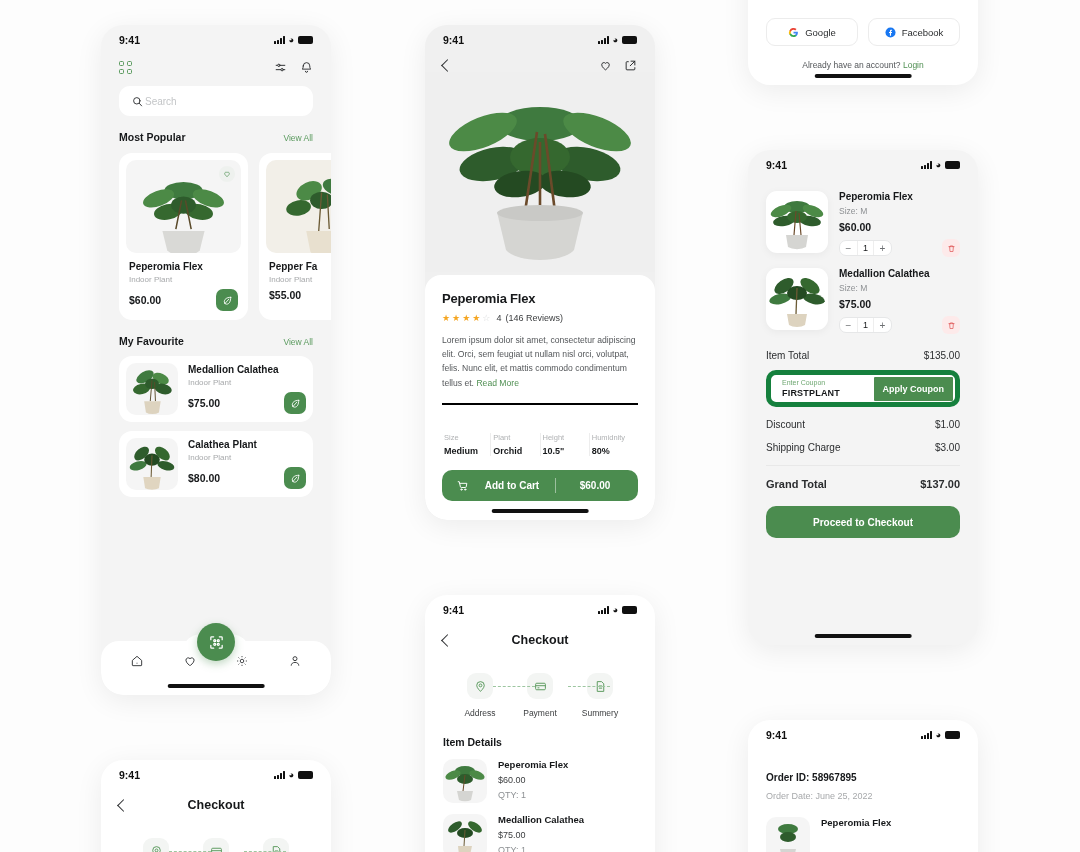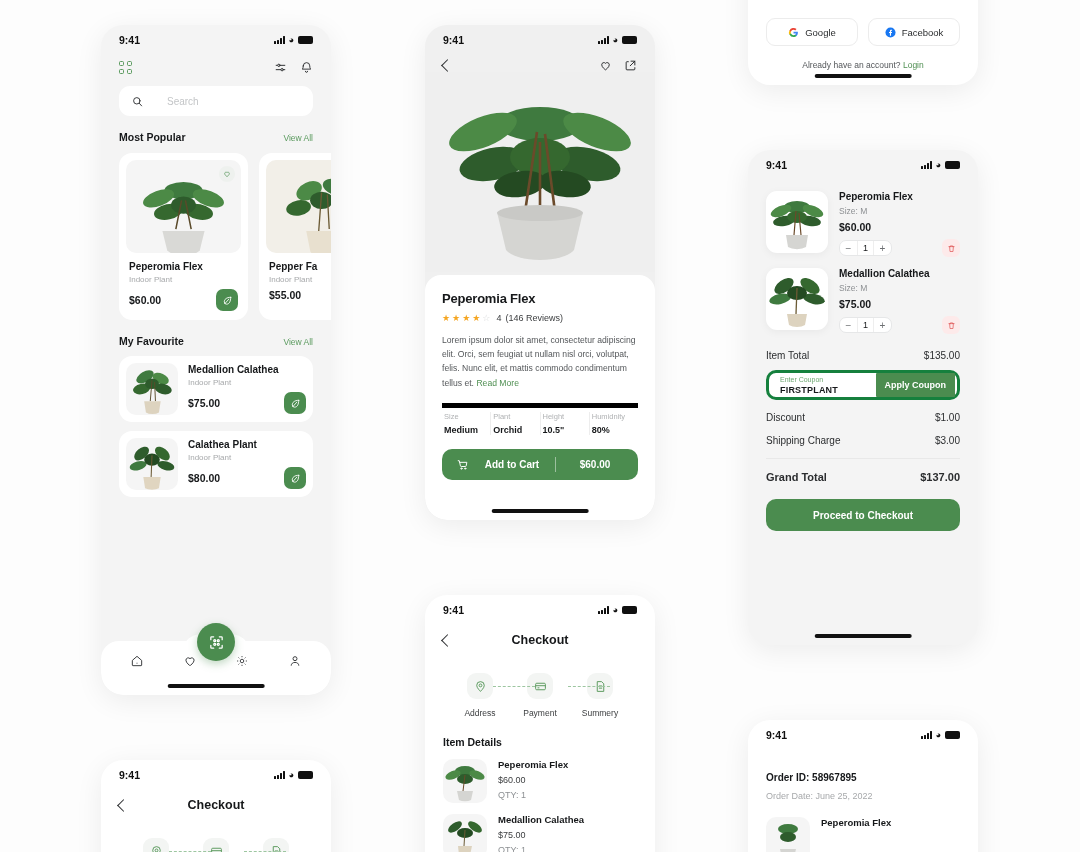--- a/index.html
+++ b/index.html
@@ -42,21 +42,21 @@
   
   #p1 { left:101px; top:25px; width:230px; height:670px; }
   #p1 .hdr-icons { display:flex; align-items:center; justify-content:space-between;
     padding: 6px 18px 0; }
   .grid4 { display:grid; grid-template-columns:repeat(2,1fr); gap:2.5px; width:13px; }
   .grid4 span { width:5px; height:5px; border:1.3px solid #5a9a5e; border-radius:1.5px; }
   .greet { padding: 10px 18px 0; }
   .greet h1 { font-size:15px; font-weight:bold; color:#16181a; letter-spacing:-.3px; }
   .greet p { font-size:9.5px; color:#6d7073; margin-top:4px; }
   .search { margin: 12px 18px 0; background:#fff; border-radius:11px; height:30px;
-    display:flex; align-items:center; gap:24px; padding:0 13px; }
+    display:flex; align-items:center; gap:2px; padding:0 13px; }
   .search span { font-size:10px; color:#c3c5c7; }
   .sec-hd { display:flex; justify-content:space-between; align-items:baseline;
     padding: 15px 18px 0; }
   .sec-hd b { font-size:10.5px; color:#16181a; }
   .sec-hd i { font-size:8.5px; font-style:normal; color:#5a9a5e; }
   .prow { display:flex; gap:11px; padding: 10px 0 0 18px; }
   .pcard { background:#fff; border-radius:13px; padding:7px; flex:0 0 129px; }
   .pimg { height:93px; background:#f5f5f5; border-radius:10px; position:relative; overflow:hidden; }
   .heart-chip { position:absolute; top:6px; right:6px; width:16px; height:16px;
     background:#eef1ee; border-radius:50%; display:flex; align-items:center; justify-content:center; }
@@ -86,21 +86,21 @@
 
   
   #p2 { left:425px; top:25px; width:230px; height:495px; background:#f0f0f0; }
   #p2 .hero { height:200px; position:relative; background:#efefef; }
   .detail-sheet { position:absolute; left:0; right:0; top:250px; bottom:0;
     background:#fff; border-radius:16px 16px 22px 22px; padding:16px 17px 0; }
   .dtitle { font-size:13px; font-weight:bold; color:#16181a; letter-spacing:-.2px; }
   .stars { display:flex; align-items:center; gap:2px; margin-top:7px; font-size:9px; }
   .rtxt { font-size:9px; color:#3b3d3f; margin-left:4px; }
   .ddesc { font-size:8.6px; line-height:1.65; color:#54575a; margin-top:10px; }
-  .specs { display:flex; border-top:5px solid #000000; margin-top:13px; padding-top:4px; }
+  .specs { display:flex; border-top:2px solid #000000; margin-top:13px; padding-top:28px; }
   .spec { flex:1; border-right:1px solid #ededed; padding-left:2px; }
   .spec:last-child { border-right:none; }
   .spec small { display:block; font-size:7.5px; color:#b0b2b4; }
   .spec b { display:block; font-size:9px; color:#16181a; margin-top:4px; }
   .cartbtn { display:flex; align-items:center; height:31px; margin-top:14px;
     background:#4b8c4f; border-radius:10px; color:#fff; padding:0 14px; gap:10px; }
   .cartbtn .lbl { font-size:10px; font-weight:bold; flex:1; text-align:center; }
   .cartbtn .div { width:1px; height:15px; background:rgba(255,255,255,.45); }
   .cartbtn .amt { font-size:10px; font-weight:bold; width:58px; text-align:center; }
 
@@ -117,21 +117,21 @@
     background:#fff; height:16px; }
   .stepper button { border:none; background:none; width:17px; height:100%; font-size:10px;
     color:#6d7073; font-family:inherit; cursor:pointer; }
   .stepper span { width:17px; text-align:center; font-size:9px; color:#16181a;
     border-left:1px solid #eee; border-right:1px solid #eee; line-height:14px; }
   .trash { width:18px; height:18px; background:#fdeaea; border-radius:6px;
     display:flex; align-items:center; justify-content:center; }
   .srow { display:flex; justify-content:space-between; align-items:center;
     padding:0 18px; margin-top:12px; font-size:10px; color:#2b2d2f; }
   .srow b { font-weight:bold; }
-  .coupon { margin:9px 18px 0; border:3px solid #15803d; border-radius:10px; height:30px;
+  .coupon { margin:9px 18px 0; border:5px solid #15803d; border-radius:10px; height:37px;
     display:flex; align-items:center; padding:0 0 0 11px; background:#fff; }
   .coupon .cl { flex:1; }
   .coupon small { display:block; font-size:7px; color:#6fa872; }
   .coupon b { display:block; font-size:9px; color:#16181a; margin-top:2px; letter-spacing:.2px; }
   .coupon .apply { background:#4b8c4f; color:#fff; font-size:9px; font-weight:bold;
     border-radius:1px; padding:7px 9px; margin-right:2px; }
   .divline { height:1px; background:#e8e8e8; margin:12px 18px 0; }
   .bigbtn { margin:16px 18px 0; height:32px; background:#4b8c4f; color:#fff;
     border-radius:10px; display:flex; align-items:center; justify-content:center;
     font-size:10px; font-weight:bold; }

